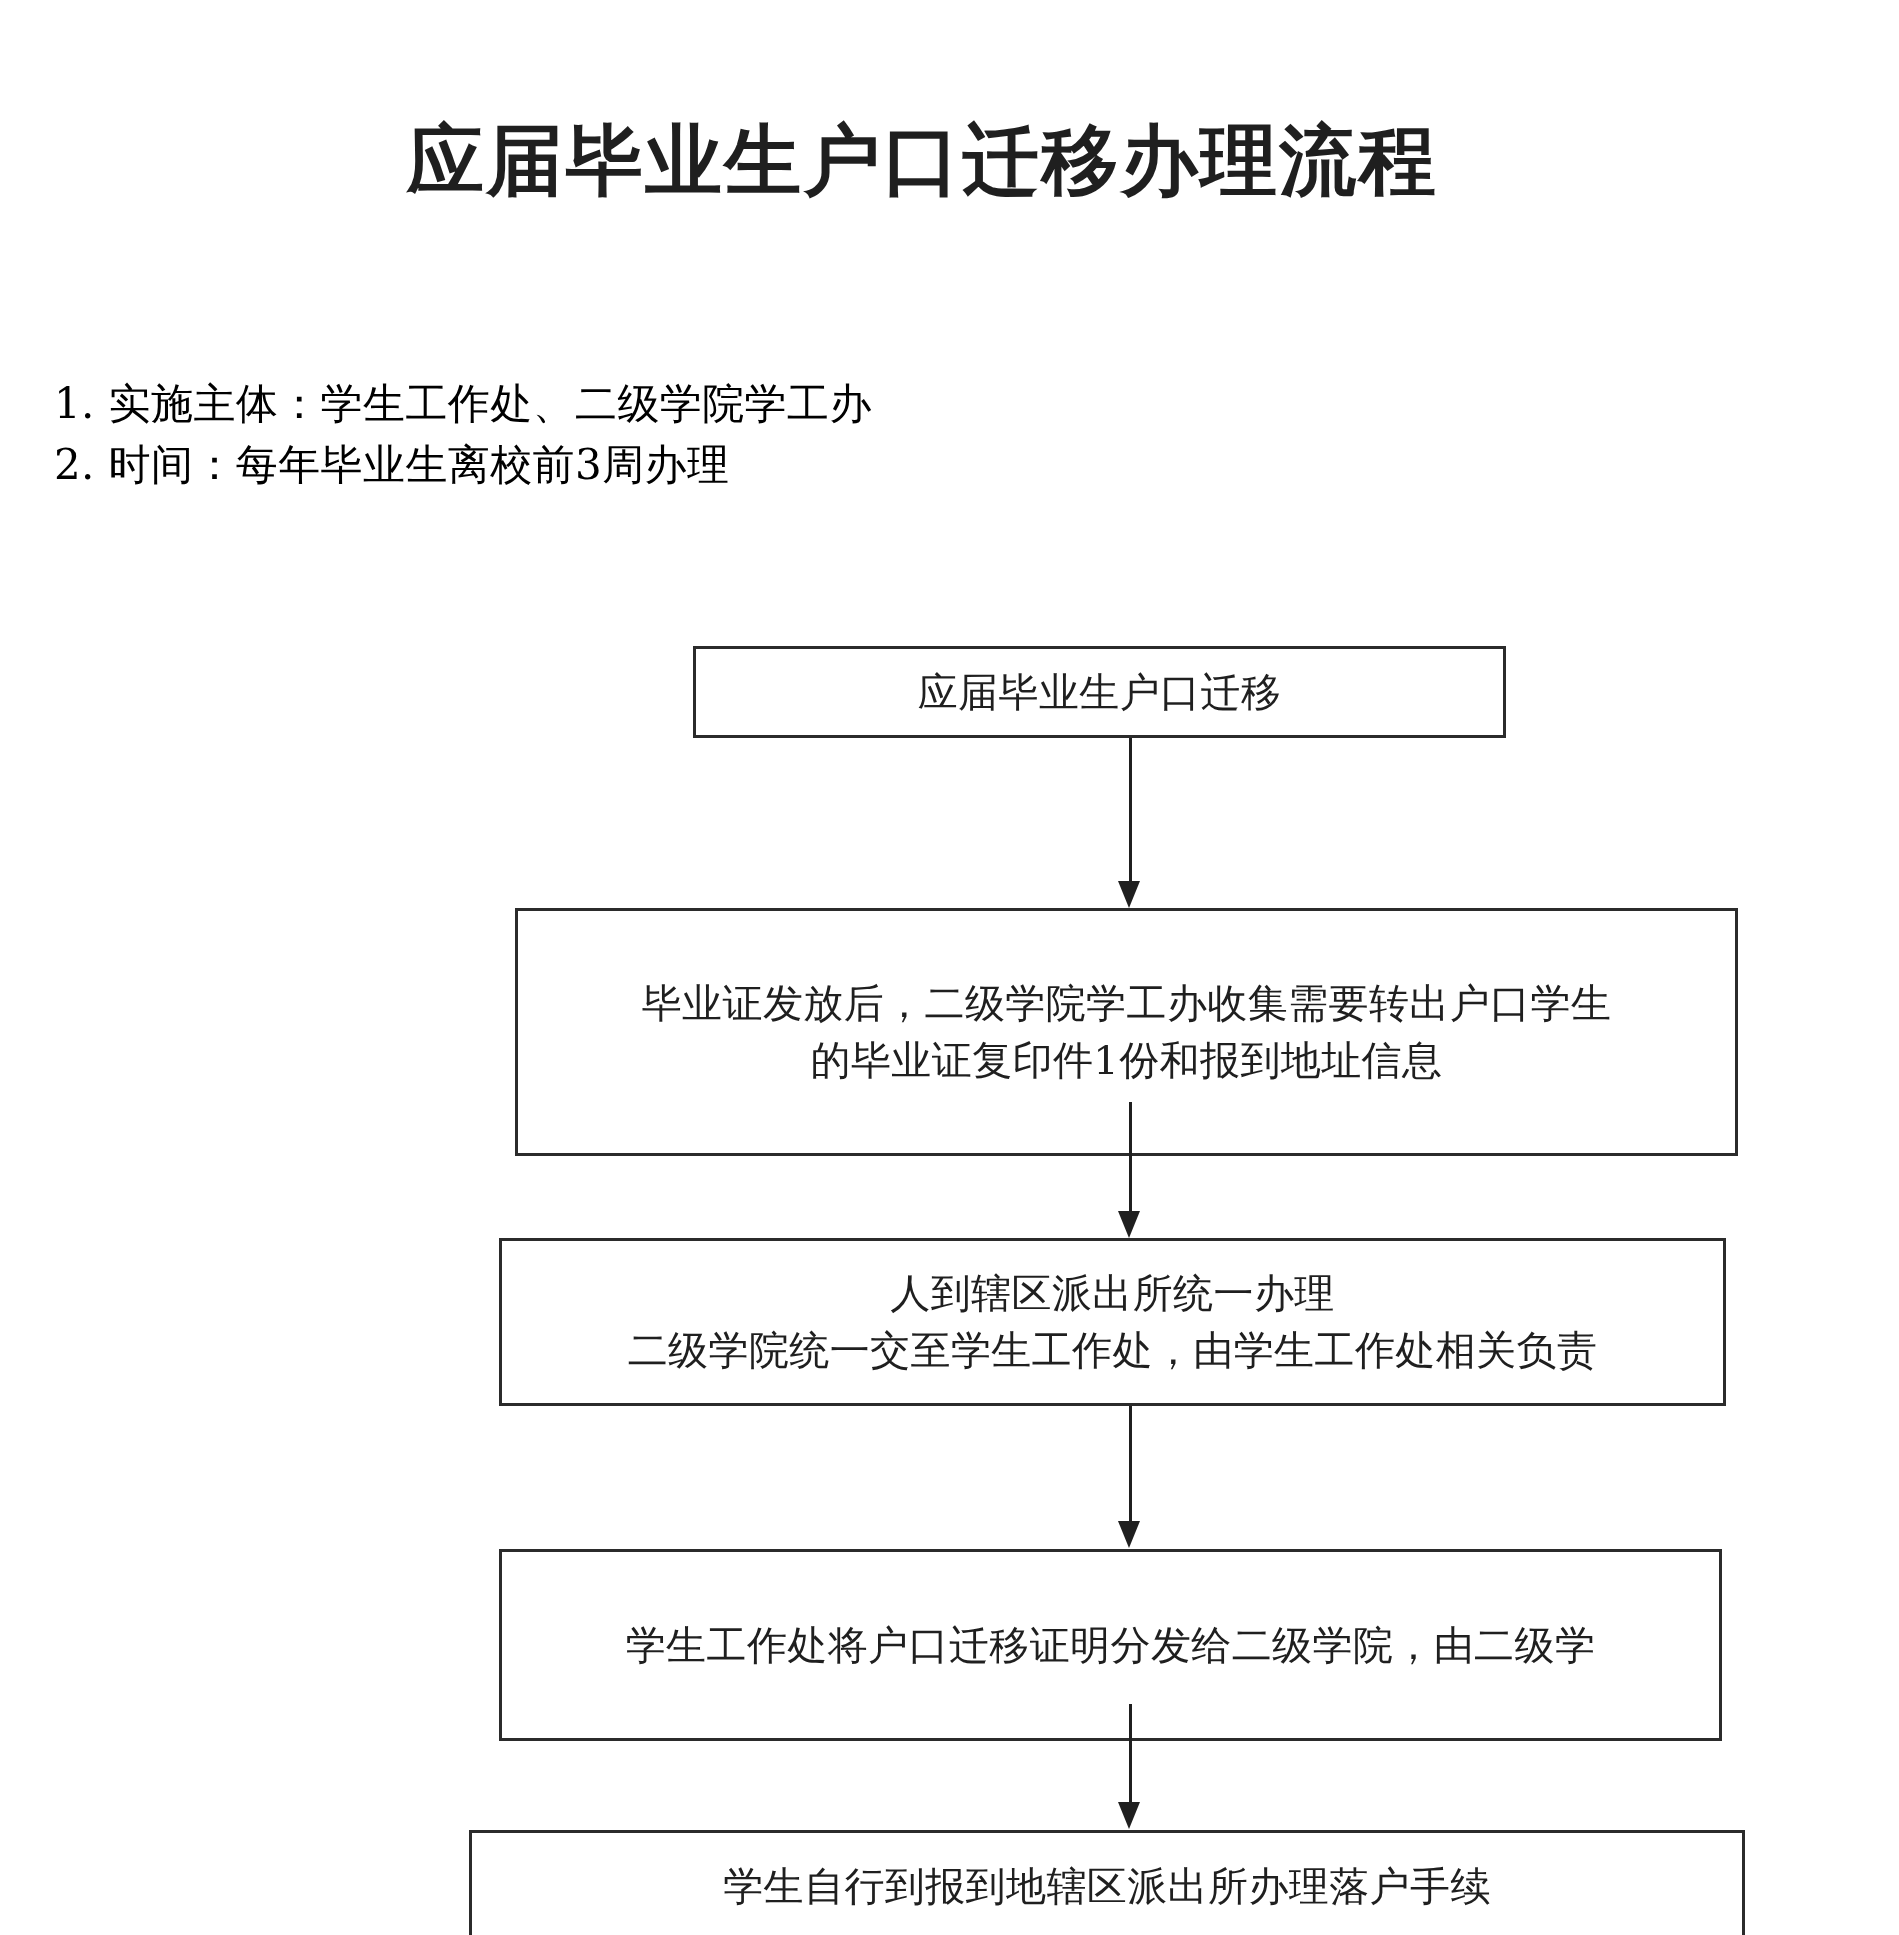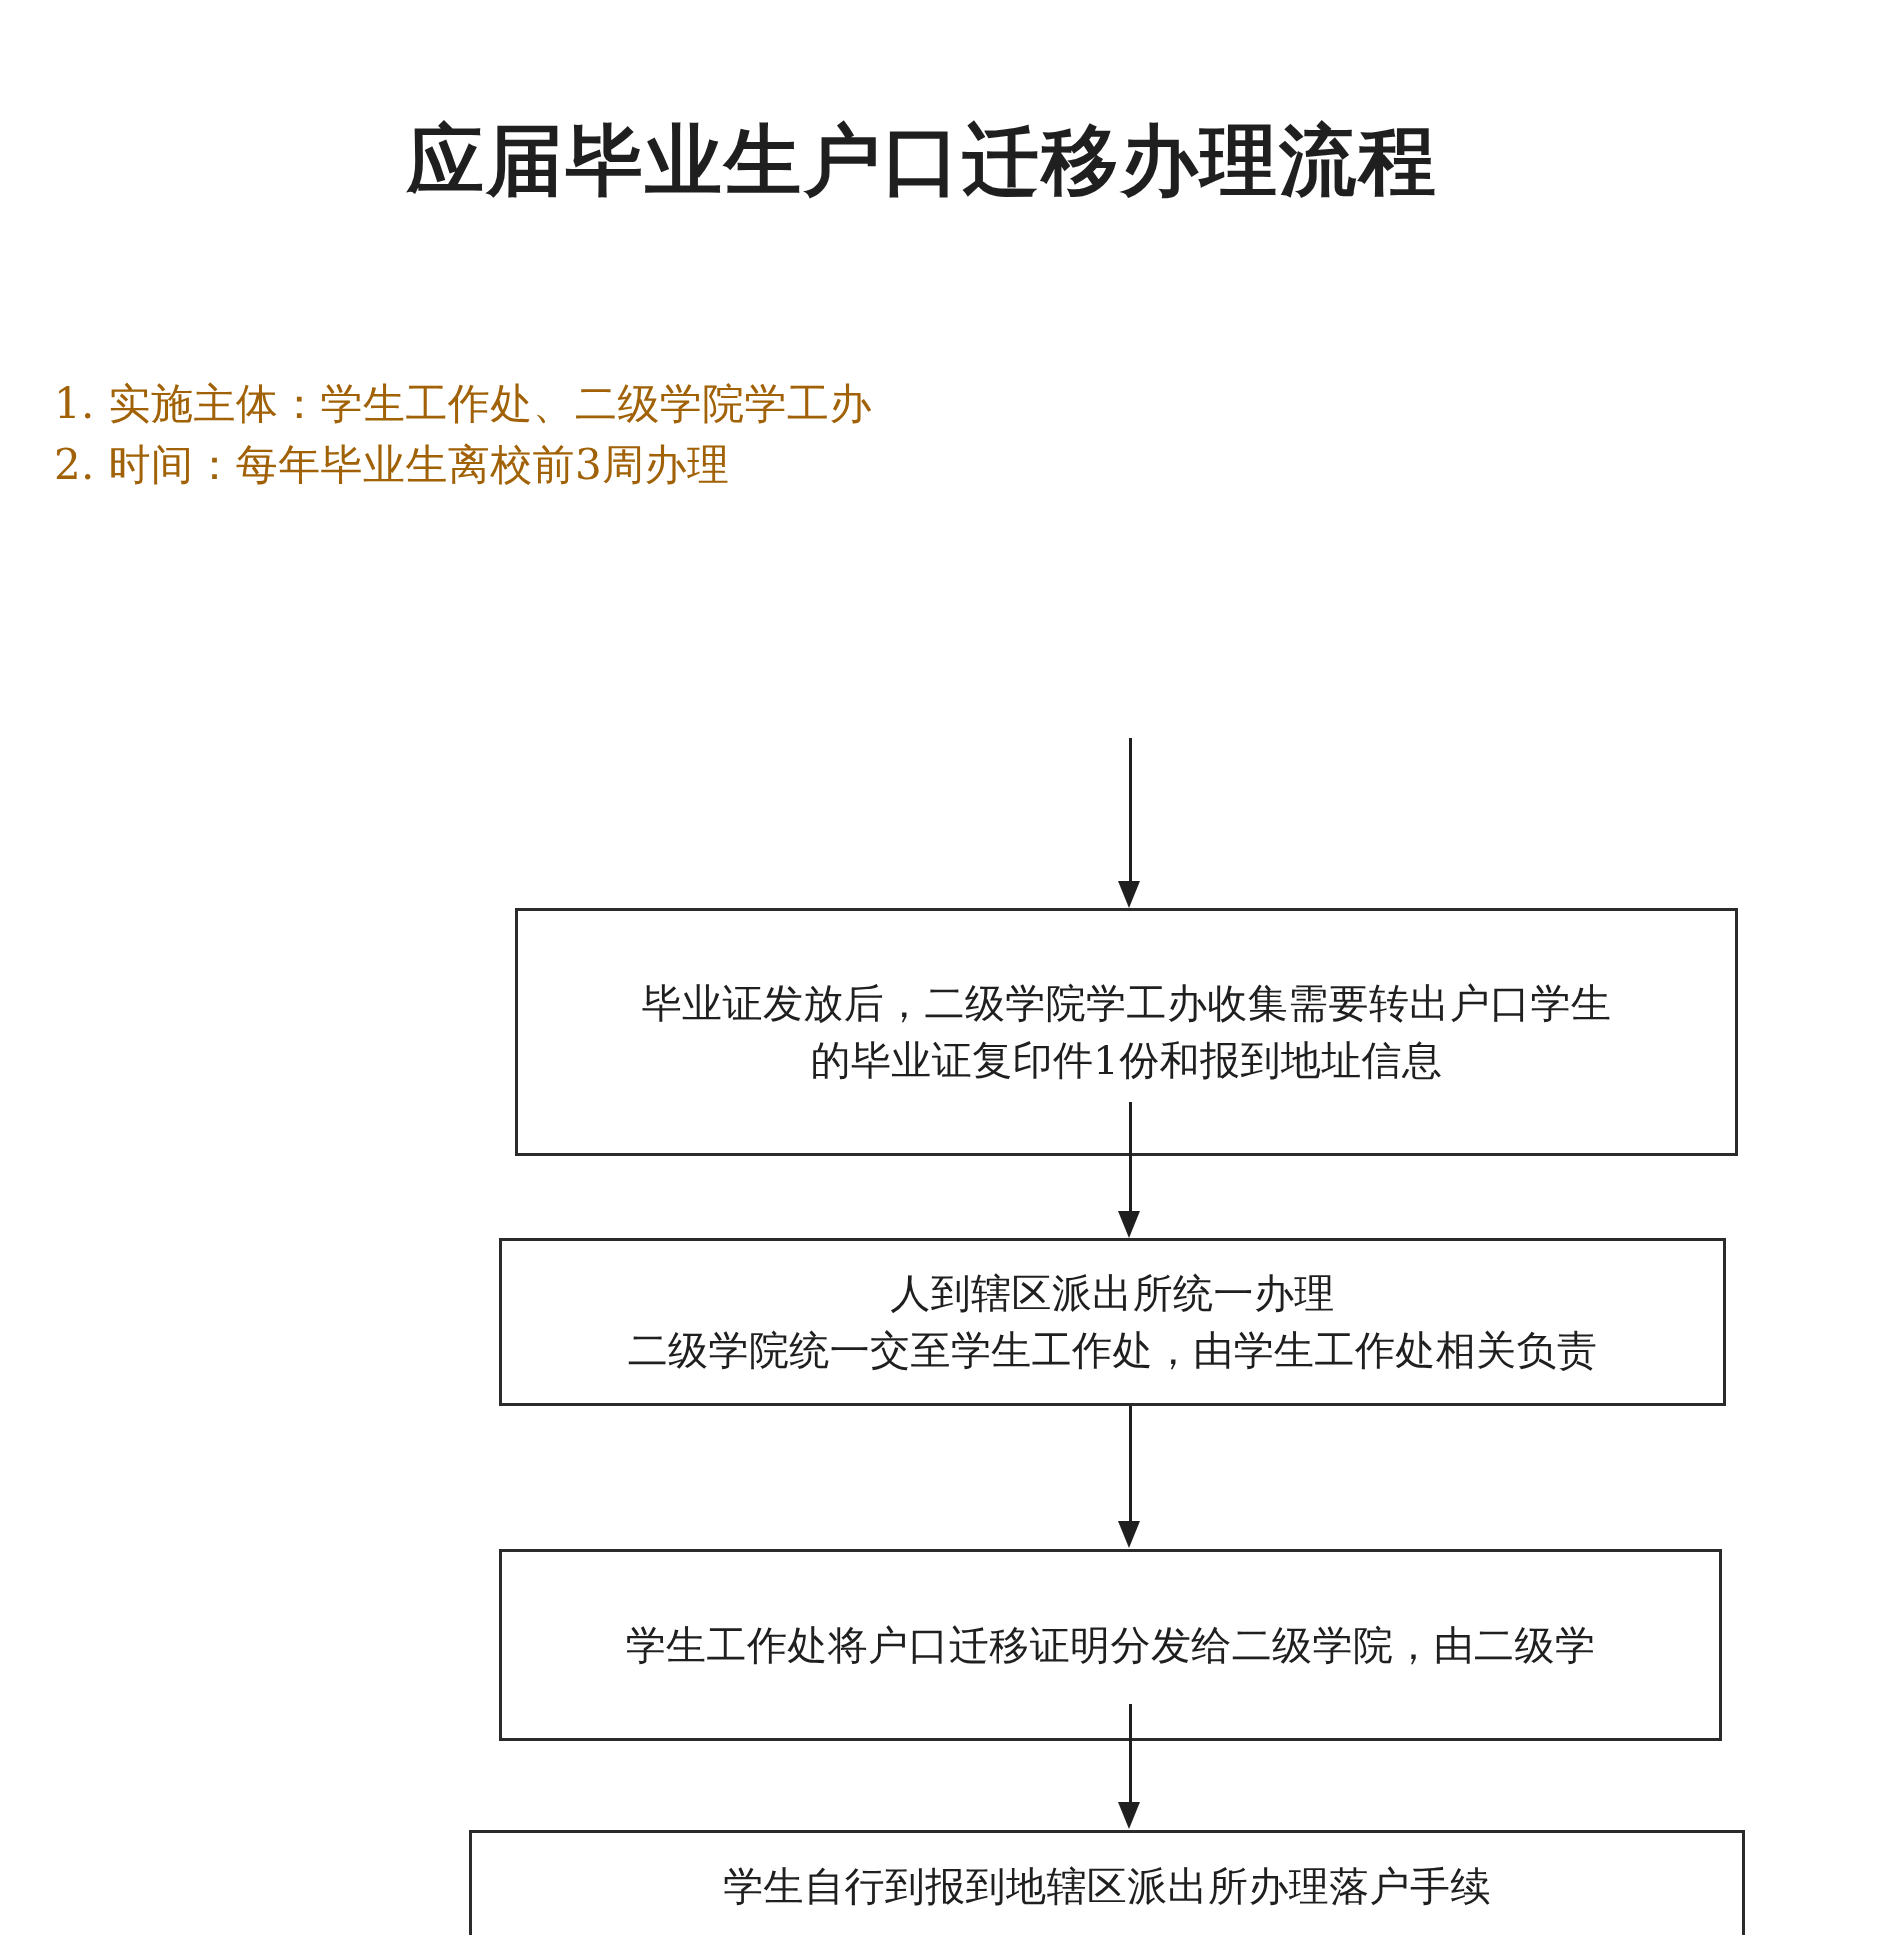--- a/index.html
+++ b/index.html
@@ -34,21 +34,21 @@
   
   #notes {
     position: absolute;
     left: 54px;
     top: 374px;
     width: 1394px;
   }
   .note-line {
     font-size: 42px;
     line-height: 1.45;
-    color: #a16207;
+    color: #000000;
     white-space: nowrap;
     letter-spacing: 0.4px;
   }
 
   
   #flowchart {
     position: absolute;
     left: 0;
     top: 0;
     width: 1900px;
@@ -101,20 +101,25 @@
 
 <div id="page-title">应届毕业生户口迁移办理流程</div>
 
 <div id="notes">
   <div class="note-line">1. 实施主体：学生工作处、二级学院学工办</div>
   <div class="note-line">2. 时间：每年毕业生离校前3周办理</div>
 </div>
 
 <div id="flowchart">
 
+  <div class="flow-box" style="left:693px; top:646px; width:813px; height:92px;">
+    <div class="flow-box-text">
+      <span class="ln">应届毕业生户口迁移</span>
+    </div>
+  </div>
 
   <div class="flow-arrow" style="left:1130px; top:738px; height:170px;">
     <div class="shaft" style="height:143px;"></div>
     <div class="head"></div>
   </div>
 
   <div class="flow-box" style="left:515px; top:908px; width:1223px; height:248px;">
     <div class="flow-box-text">
       <span class="ln">毕业证发放后，二级学院学工办收集需要转出户口学生</span>
       <span class="ln">的毕业证复印件1份和报到地址信息</span>

